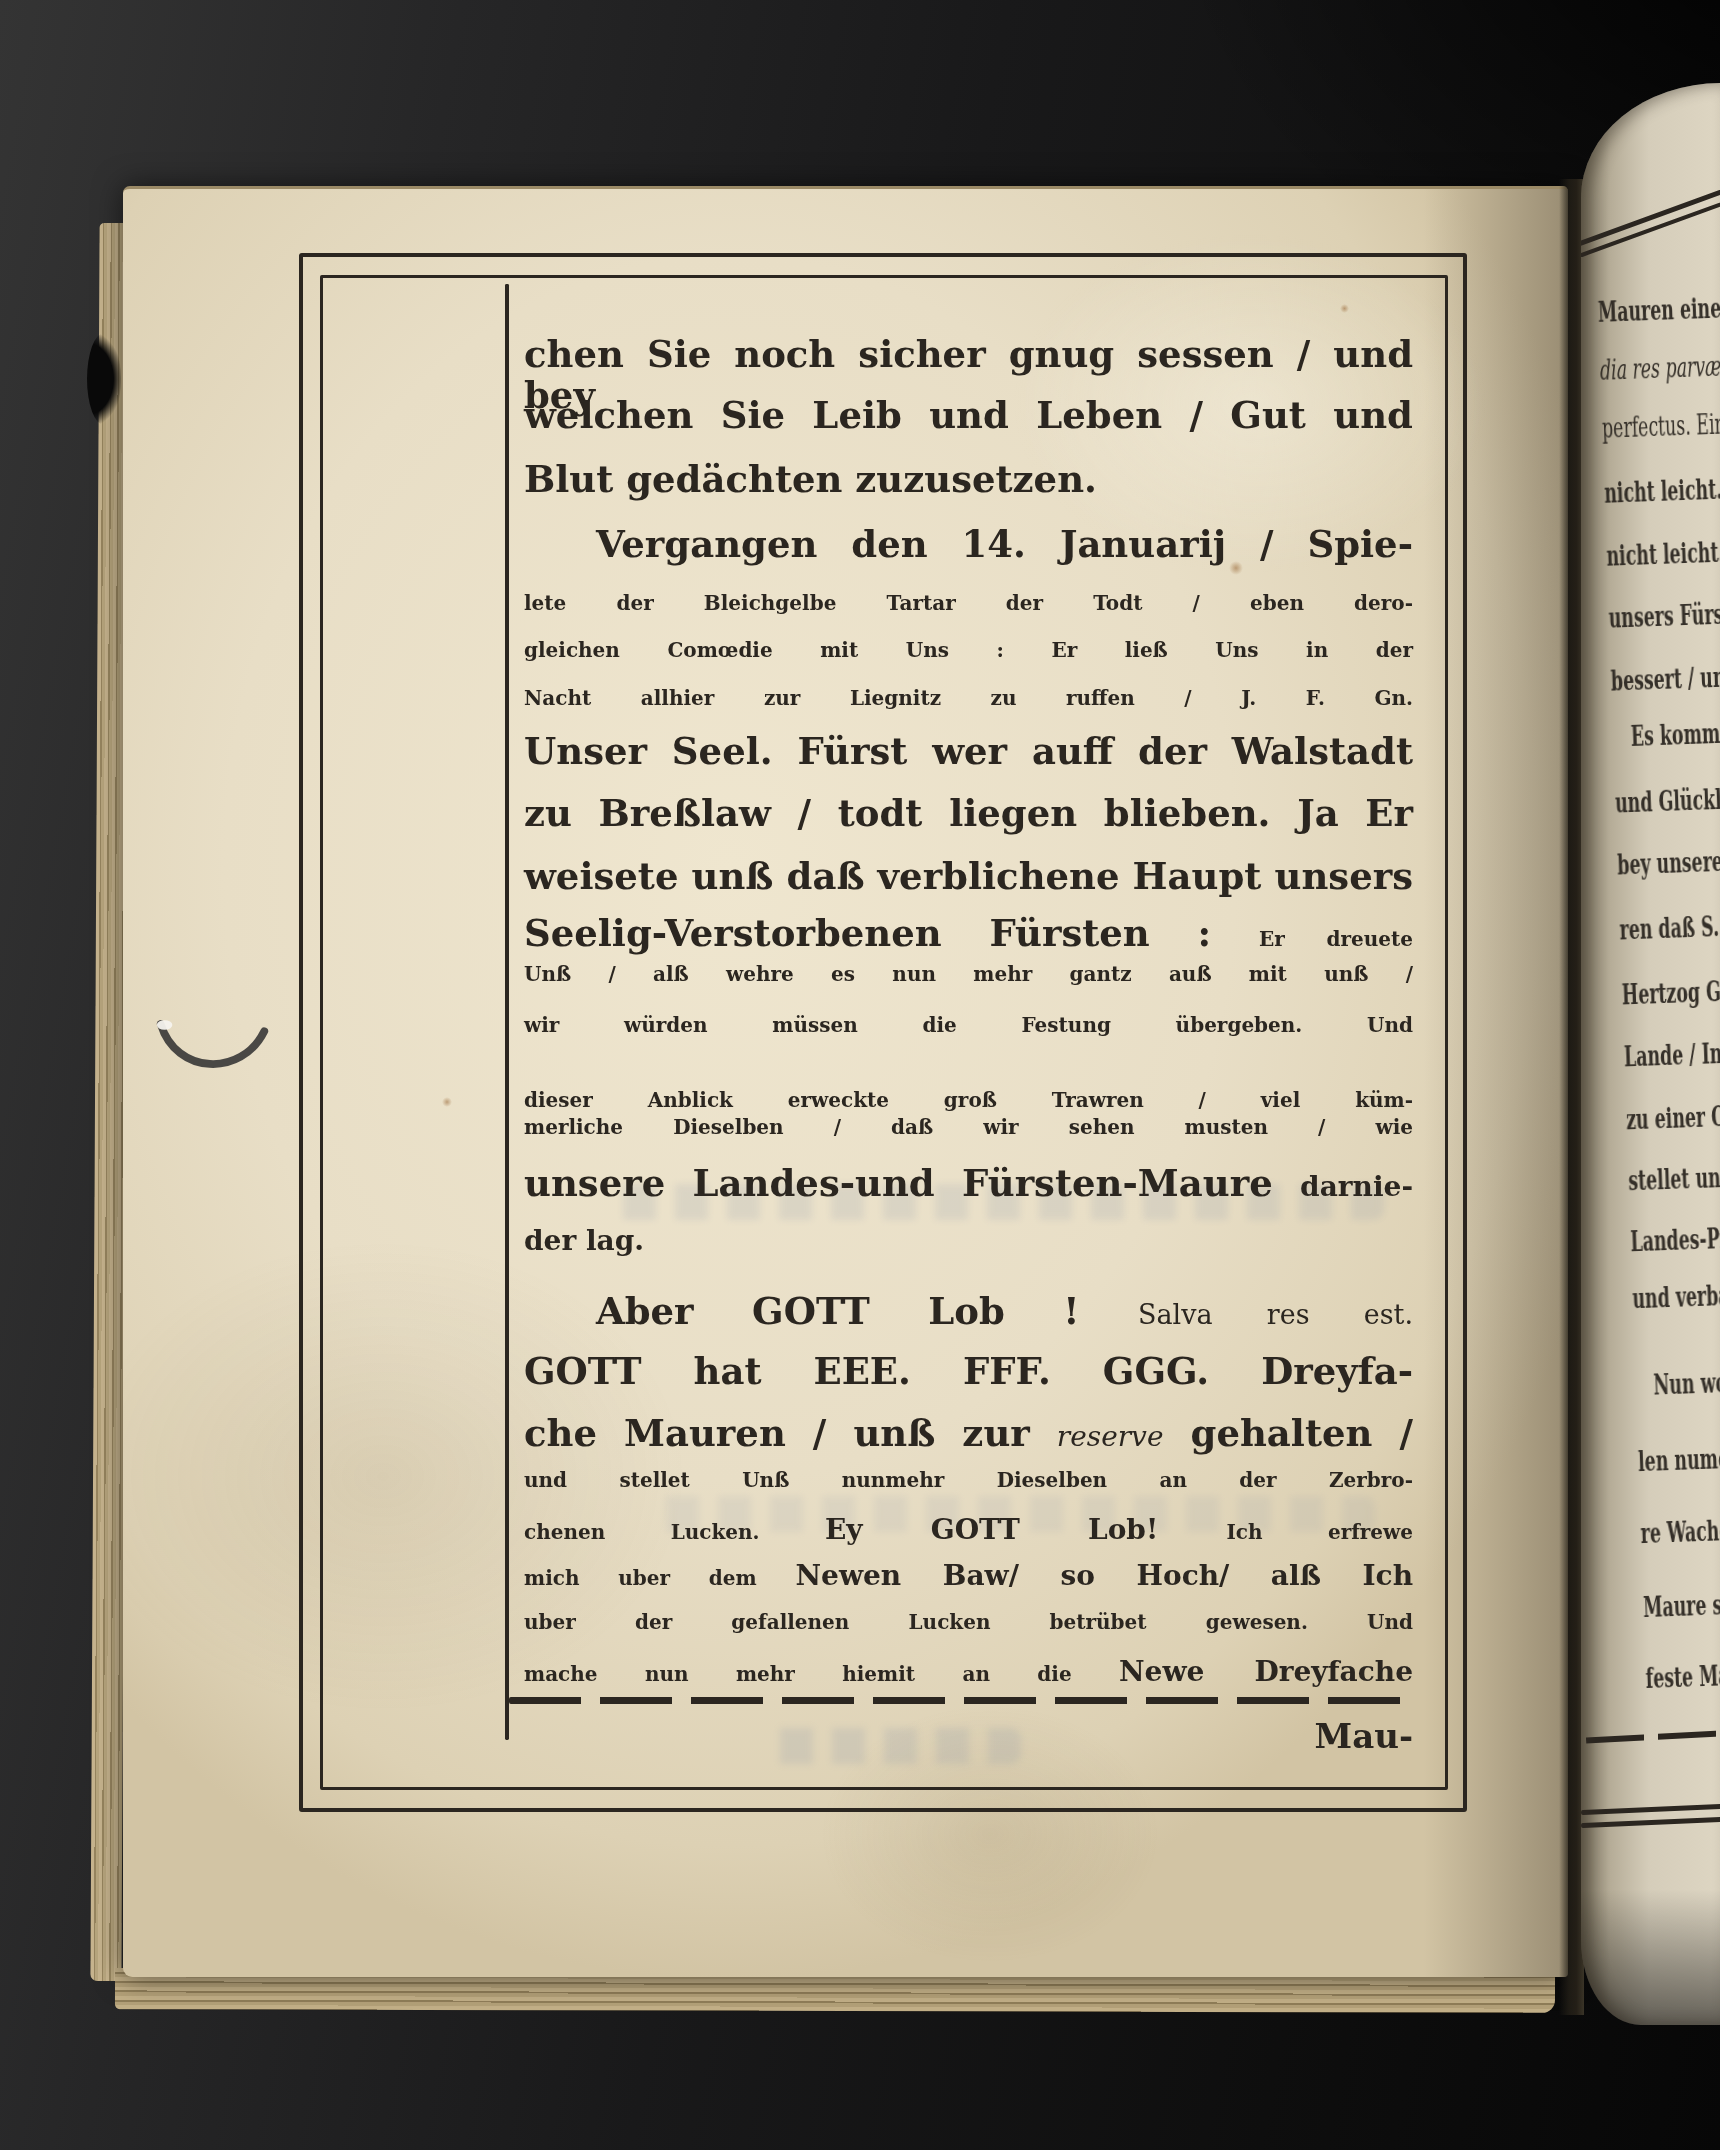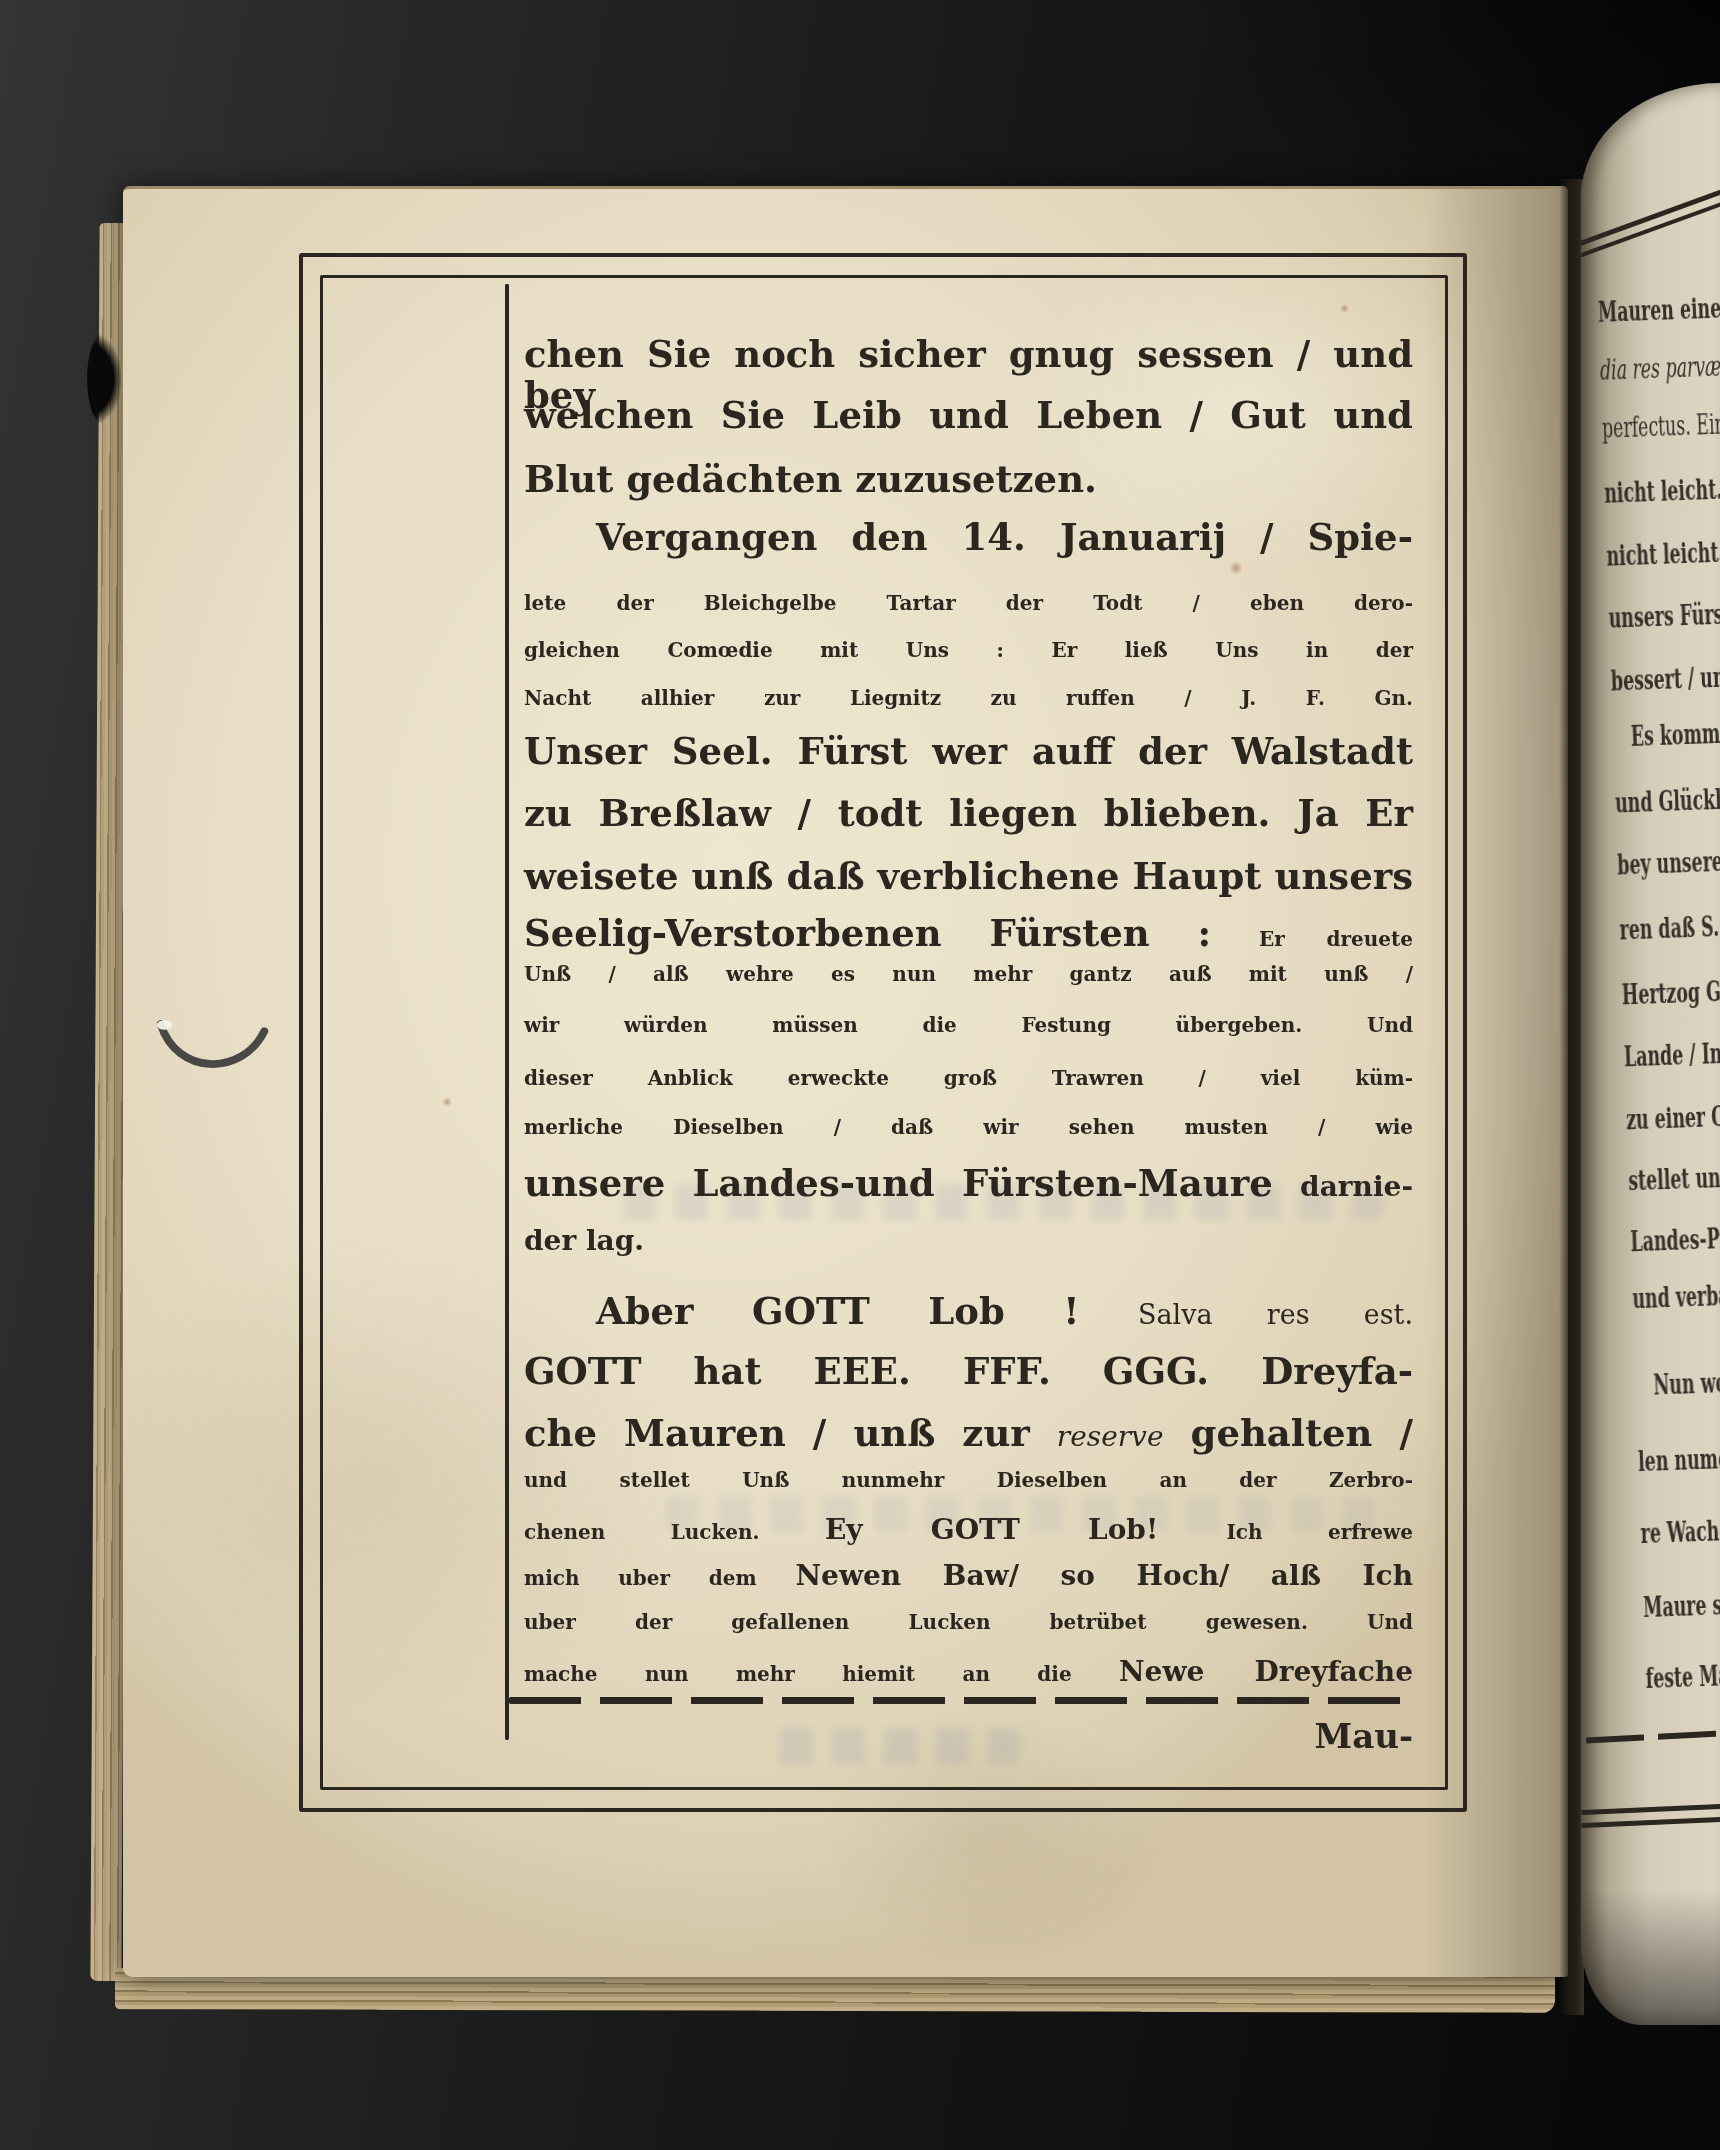--- a/index.html
+++ b/index.html
@@ -155,31 +155,31 @@
     <div class="ghost g1"></div>
     <div class="ghost g2"></div>
     <div class="ghost g3"></div>
     <div class="fleck f1"></div>
     <div class="fleck f2"></div>
     <div class="fleck f3"></div>
 
     <div class="tl fr-lg" style="top:113px">chen Sie noch sicher gnug sessen / und bey</div>
     <div class="tl fr-lg" style="top:174px">welchen Sie Leib und Leben / Gut und</div>
     <div class="tl fr-lg left-al" style="top:238px">Blut gedächten zuzusetzen.</div>
-    <div class="tl fr-lg ind" style="top:296px">Vergangen den 14. Januarij / Spie-</div>
+    <div class="tl fr-lg ind" style="top:303px">Vergangen den 14. Januarij / Spie-</div>
     <div class="tl fr-sm" style="top:371px">lete der Bleichgelbe Tartar der Todt / eben dero-</div>
     <div class="tl fr-sm" style="top:418px">gleichen Comœdie mit Uns : Er ließ Uns in der</div>
     <div class="tl fr-sm" style="top:466px">Nacht allhier zur Liegnitz zu ruffen / J. F. Gn.</div>
     <div class="tl fr-lg" style="top:510px">Unser Seel. Fürst wer auff der Walstadt</div>
     <div class="tl fr-lg" style="top:572px">zu Breßlaw / todt liegen blieben.  Ja Er</div>
     <div class="tl fr-lg" style="top:635px">weisete unß daß verblichene Haupt unsers</div>
     <div class="tl" style="top:692px"><span class="fr-lg">Seelig-Verstorbenen Fürsten : </span><span class="fr-sm">Er dreuete</span></div>
     <div class="tl fr-sm" style="top:742px">Unß / alß wehre es nun mehr gantz auß mit unß /</div>
     <div class="tl fr-sm" style="top:793px">wir würden müssen die Festung übergeben.  Und</div>
-    <div class="tl fr-sm" style="top:846px">dieser Anblick erweckte groß Trawren / viel küm-</div>
+    <div class="tl fr-sm" style="top:868px">dieser Anblick erweckte groß Trawren / viel küm-</div>
     <div class="tl fr-sm" style="top:895px">merliche Dieselben / daß wir sehen musten / wie</div>
     <div class="tl" style="top:942px"><span class="fr-lg">unsere Landes-und Fürsten-Maure </span><span class="fr-md">darnie-</span></div>
     <div class="tl fr-md left-al" style="top:1004px">der lag.</div>
     <div class="tl ind" style="top:1070px"><span class="fr-lg">Aber GOTT Lob ! </span><span class="rom">Salva res est.</span></div>
     <div class="tl fr-lg" style="top:1130px">GOTT hat EEE. FFF. GGG. Dreyfa-</div>
     <div class="tl" style="top:1192px"><span class="fr-lg">che Mauren / unß zur </span><span class="rom-it">reserve</span><span class="fr-lg"> gehalten /</span></div>
     <div class="tl fr-sm" style="top:1248px">und stellet Unß nunmehr Dieselben an der Zerbro-</div>
     <div class="tl" style="top:1293px"><span class="fr-sm">chenen Lucken. </span><span class="fr-md">Ey GOTT Lob! </span><span class="fr-sm">Ich erfrewe</span></div>
     <div class="tl" style="top:1339px"><span class="fr-sm">mich uber dem </span><span class="fr-md">Newen Baw/ so Hoch/ alß Ich</span></div>
     <div class="tl fr-sm" style="top:1390px">uber der gefallenen Lucken betrübet gewesen. Und</div>

